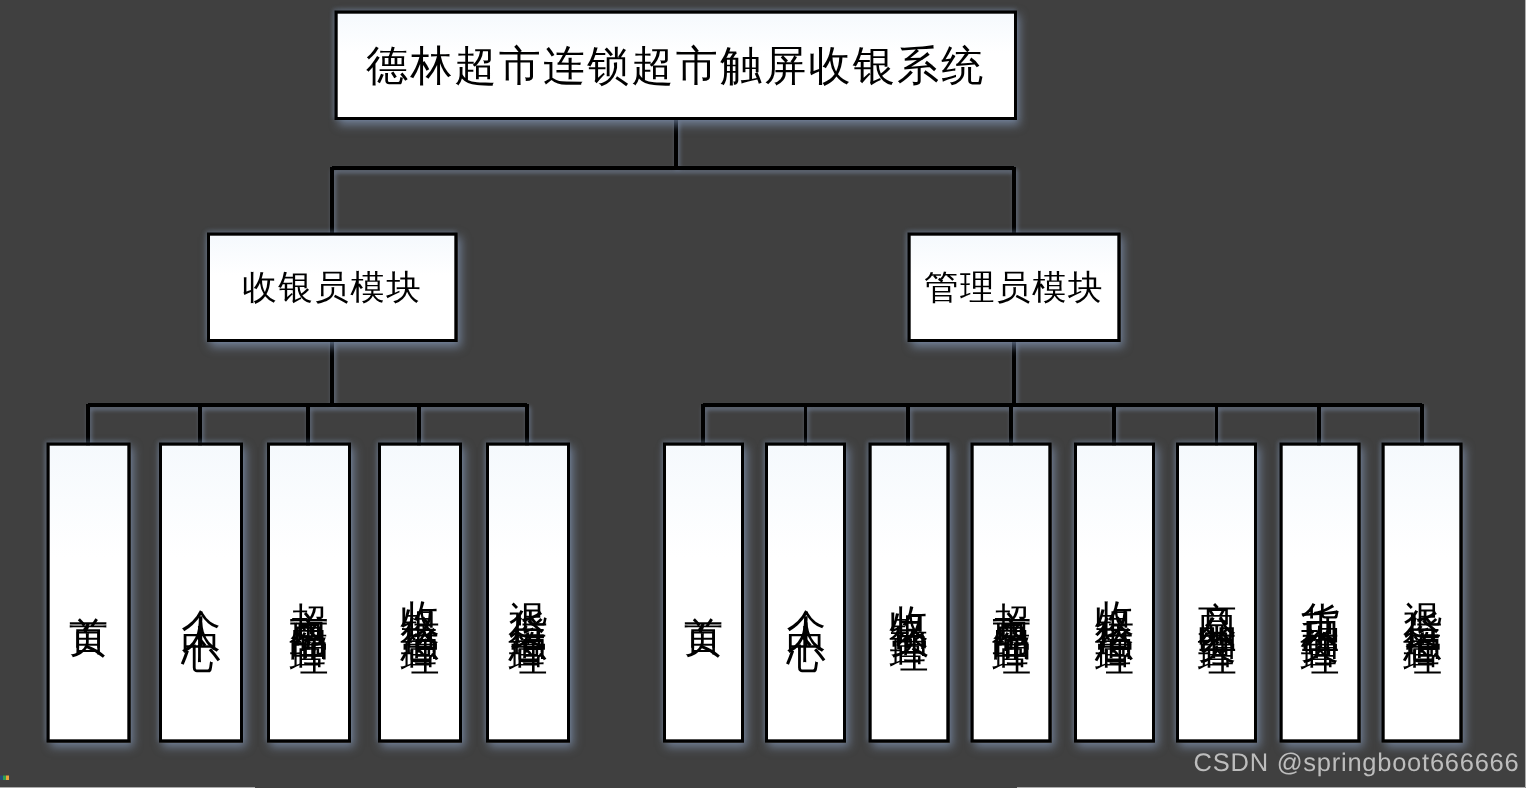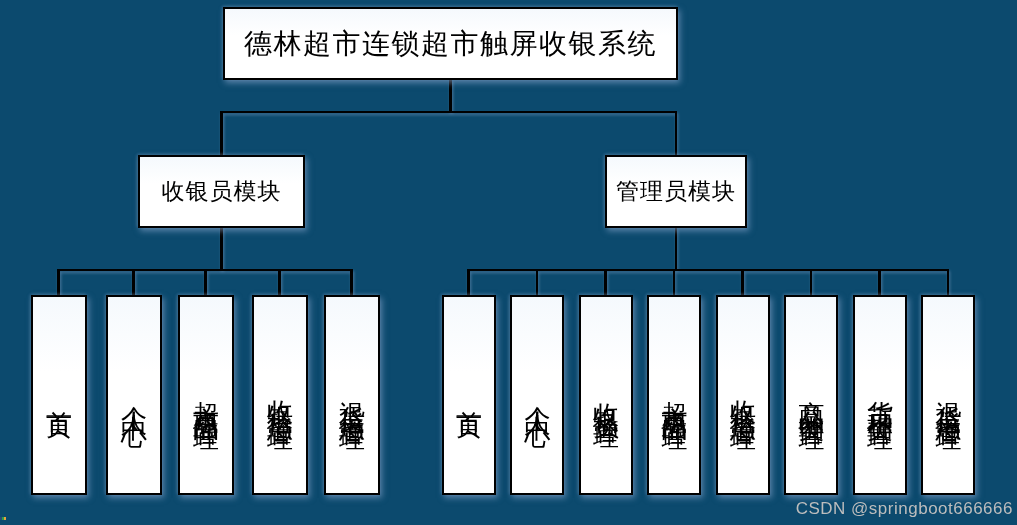--- a/index.html
+++ b/index.html
@@ -1,19 +1,19 @@
 <!DOCTYPE html>
 <html><head>
 <meta charset="utf-8">
 <style>
   html,body{margin:0;padding:0;background:#fff;}
   .canvas{
     position:relative;
     width:1017px;height:525px;
-    background:#0c4a6e;
+    background:#404040;
     overflow:hidden;
     font-family:"Liberation Sans","DejaVu Sans",sans-serif;
   }
   svg.connectors{
     position:absolute;left:0;top:0;
     filter:drop-shadow(1px 2px 1.5px rgba(150,175,215,.45));
   }
   .node{
     position:absolute;
     box-sizing:border-box;

